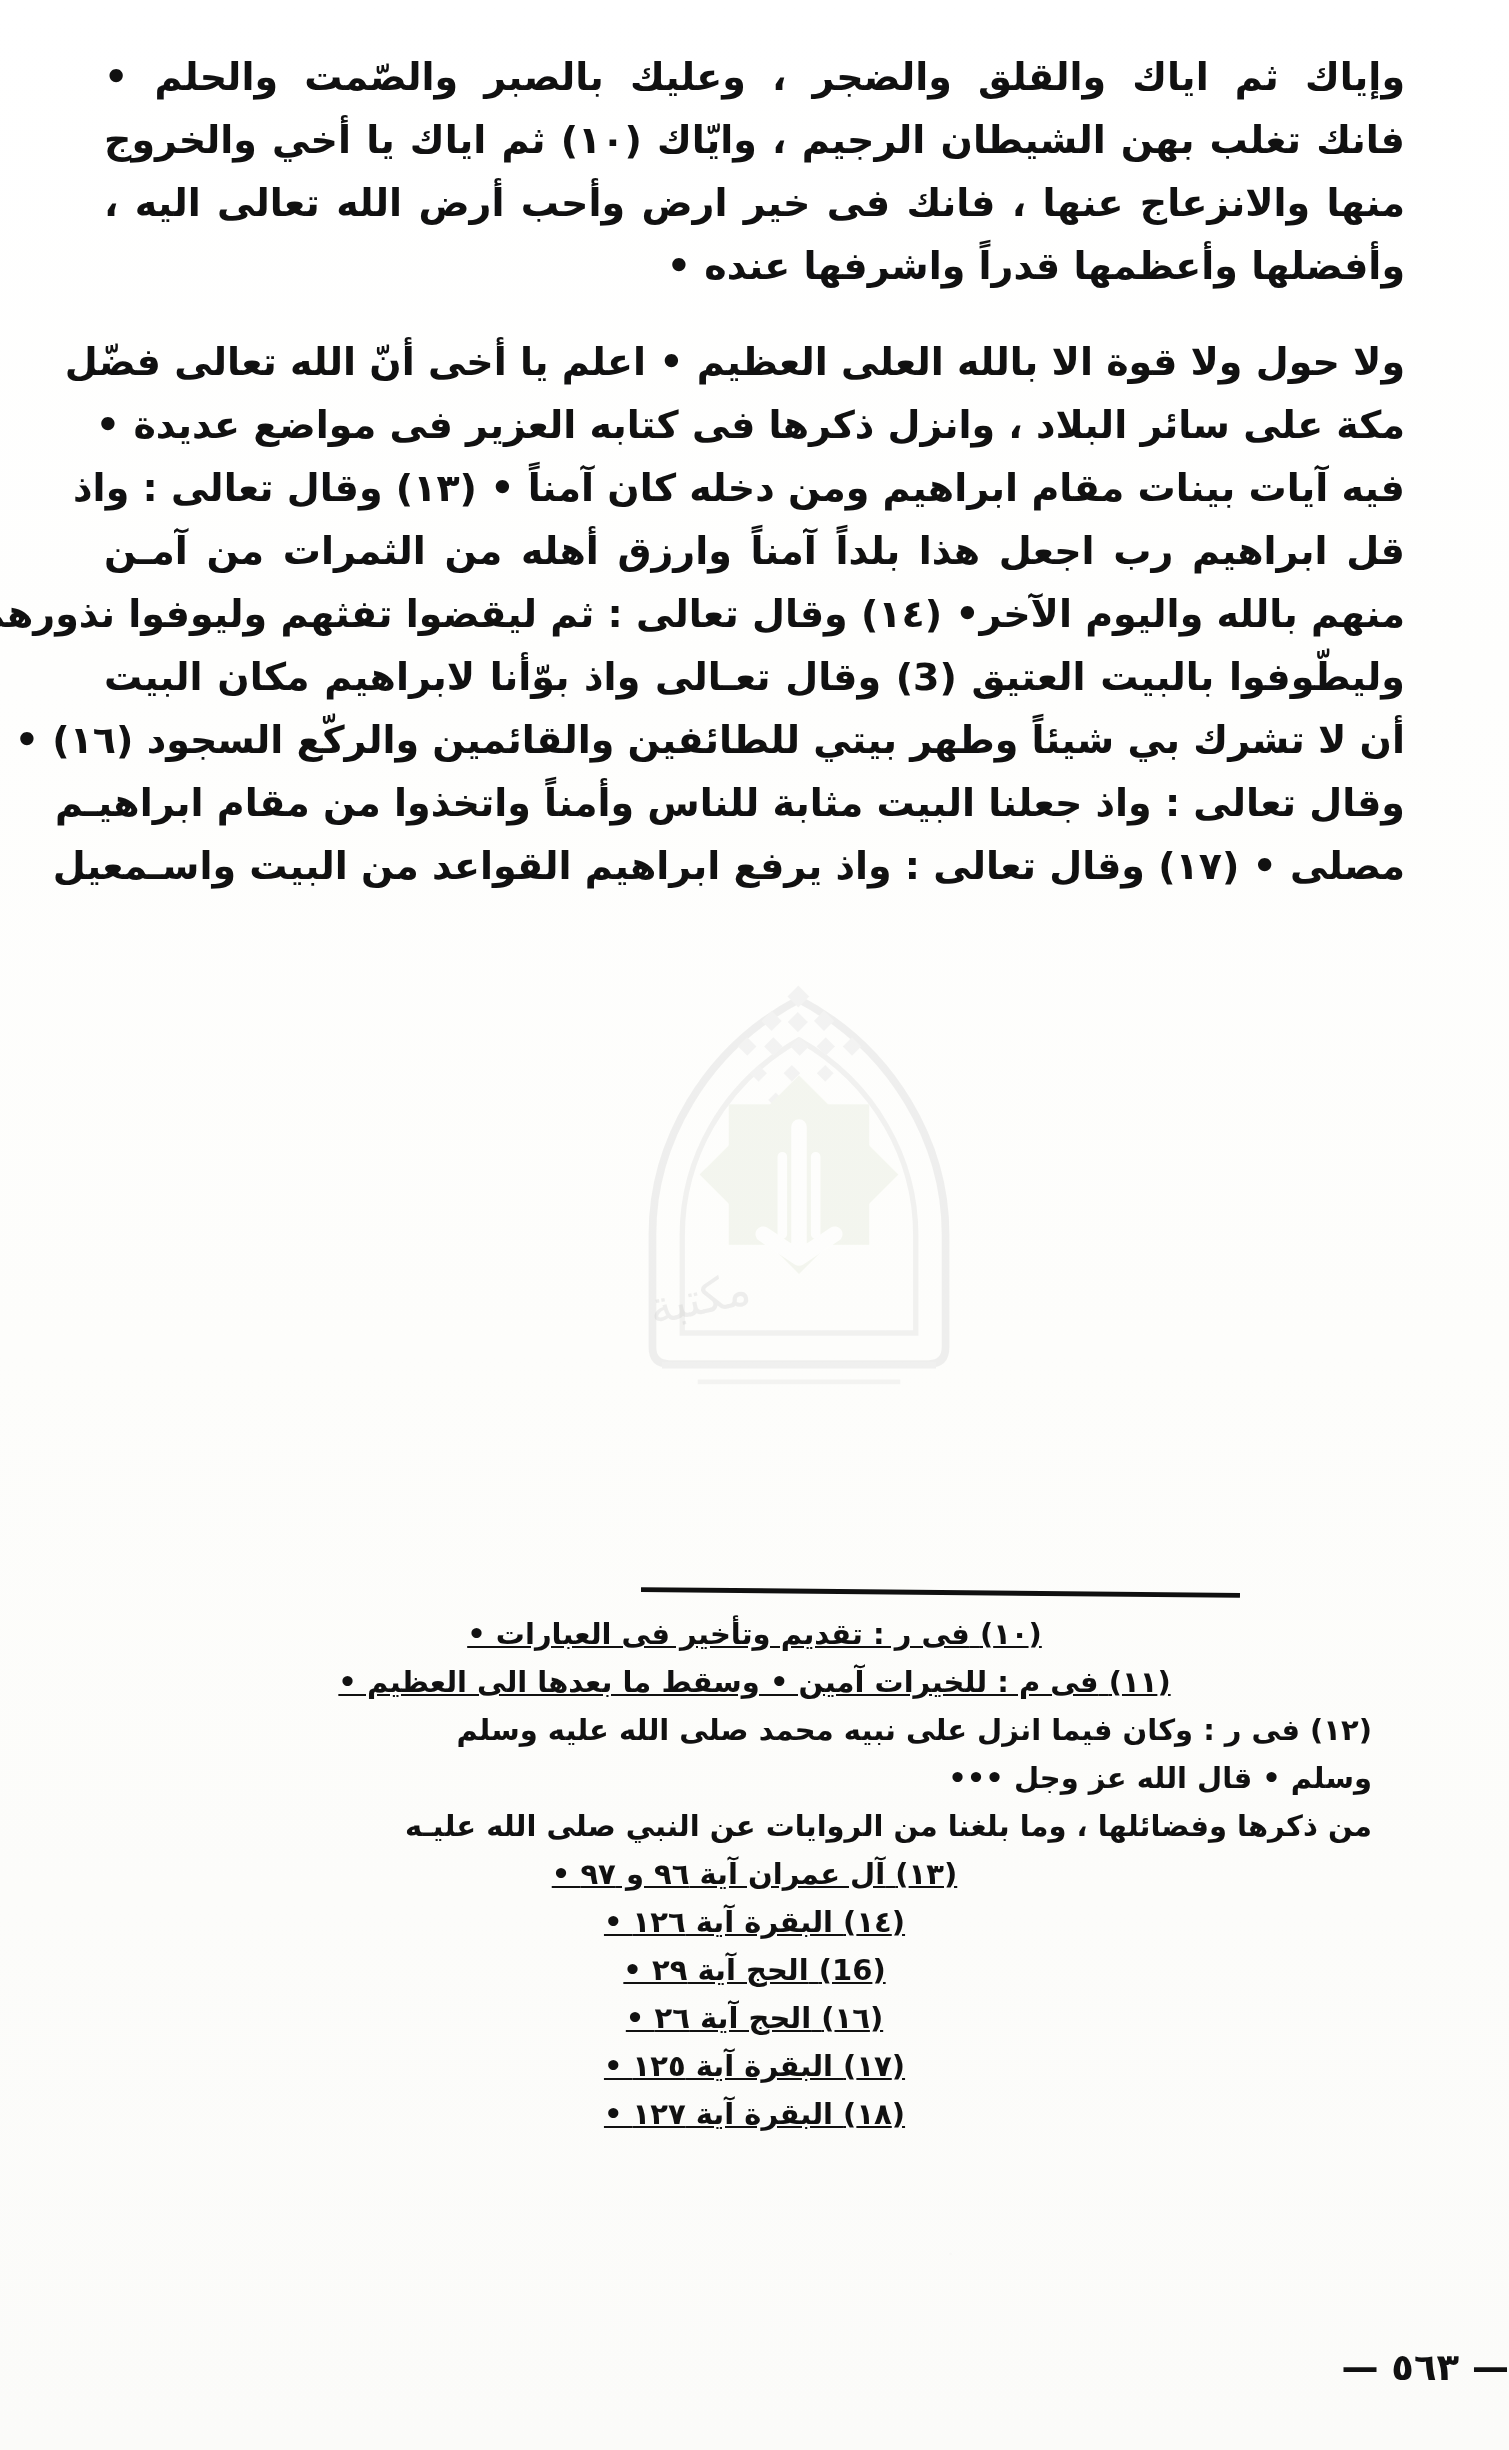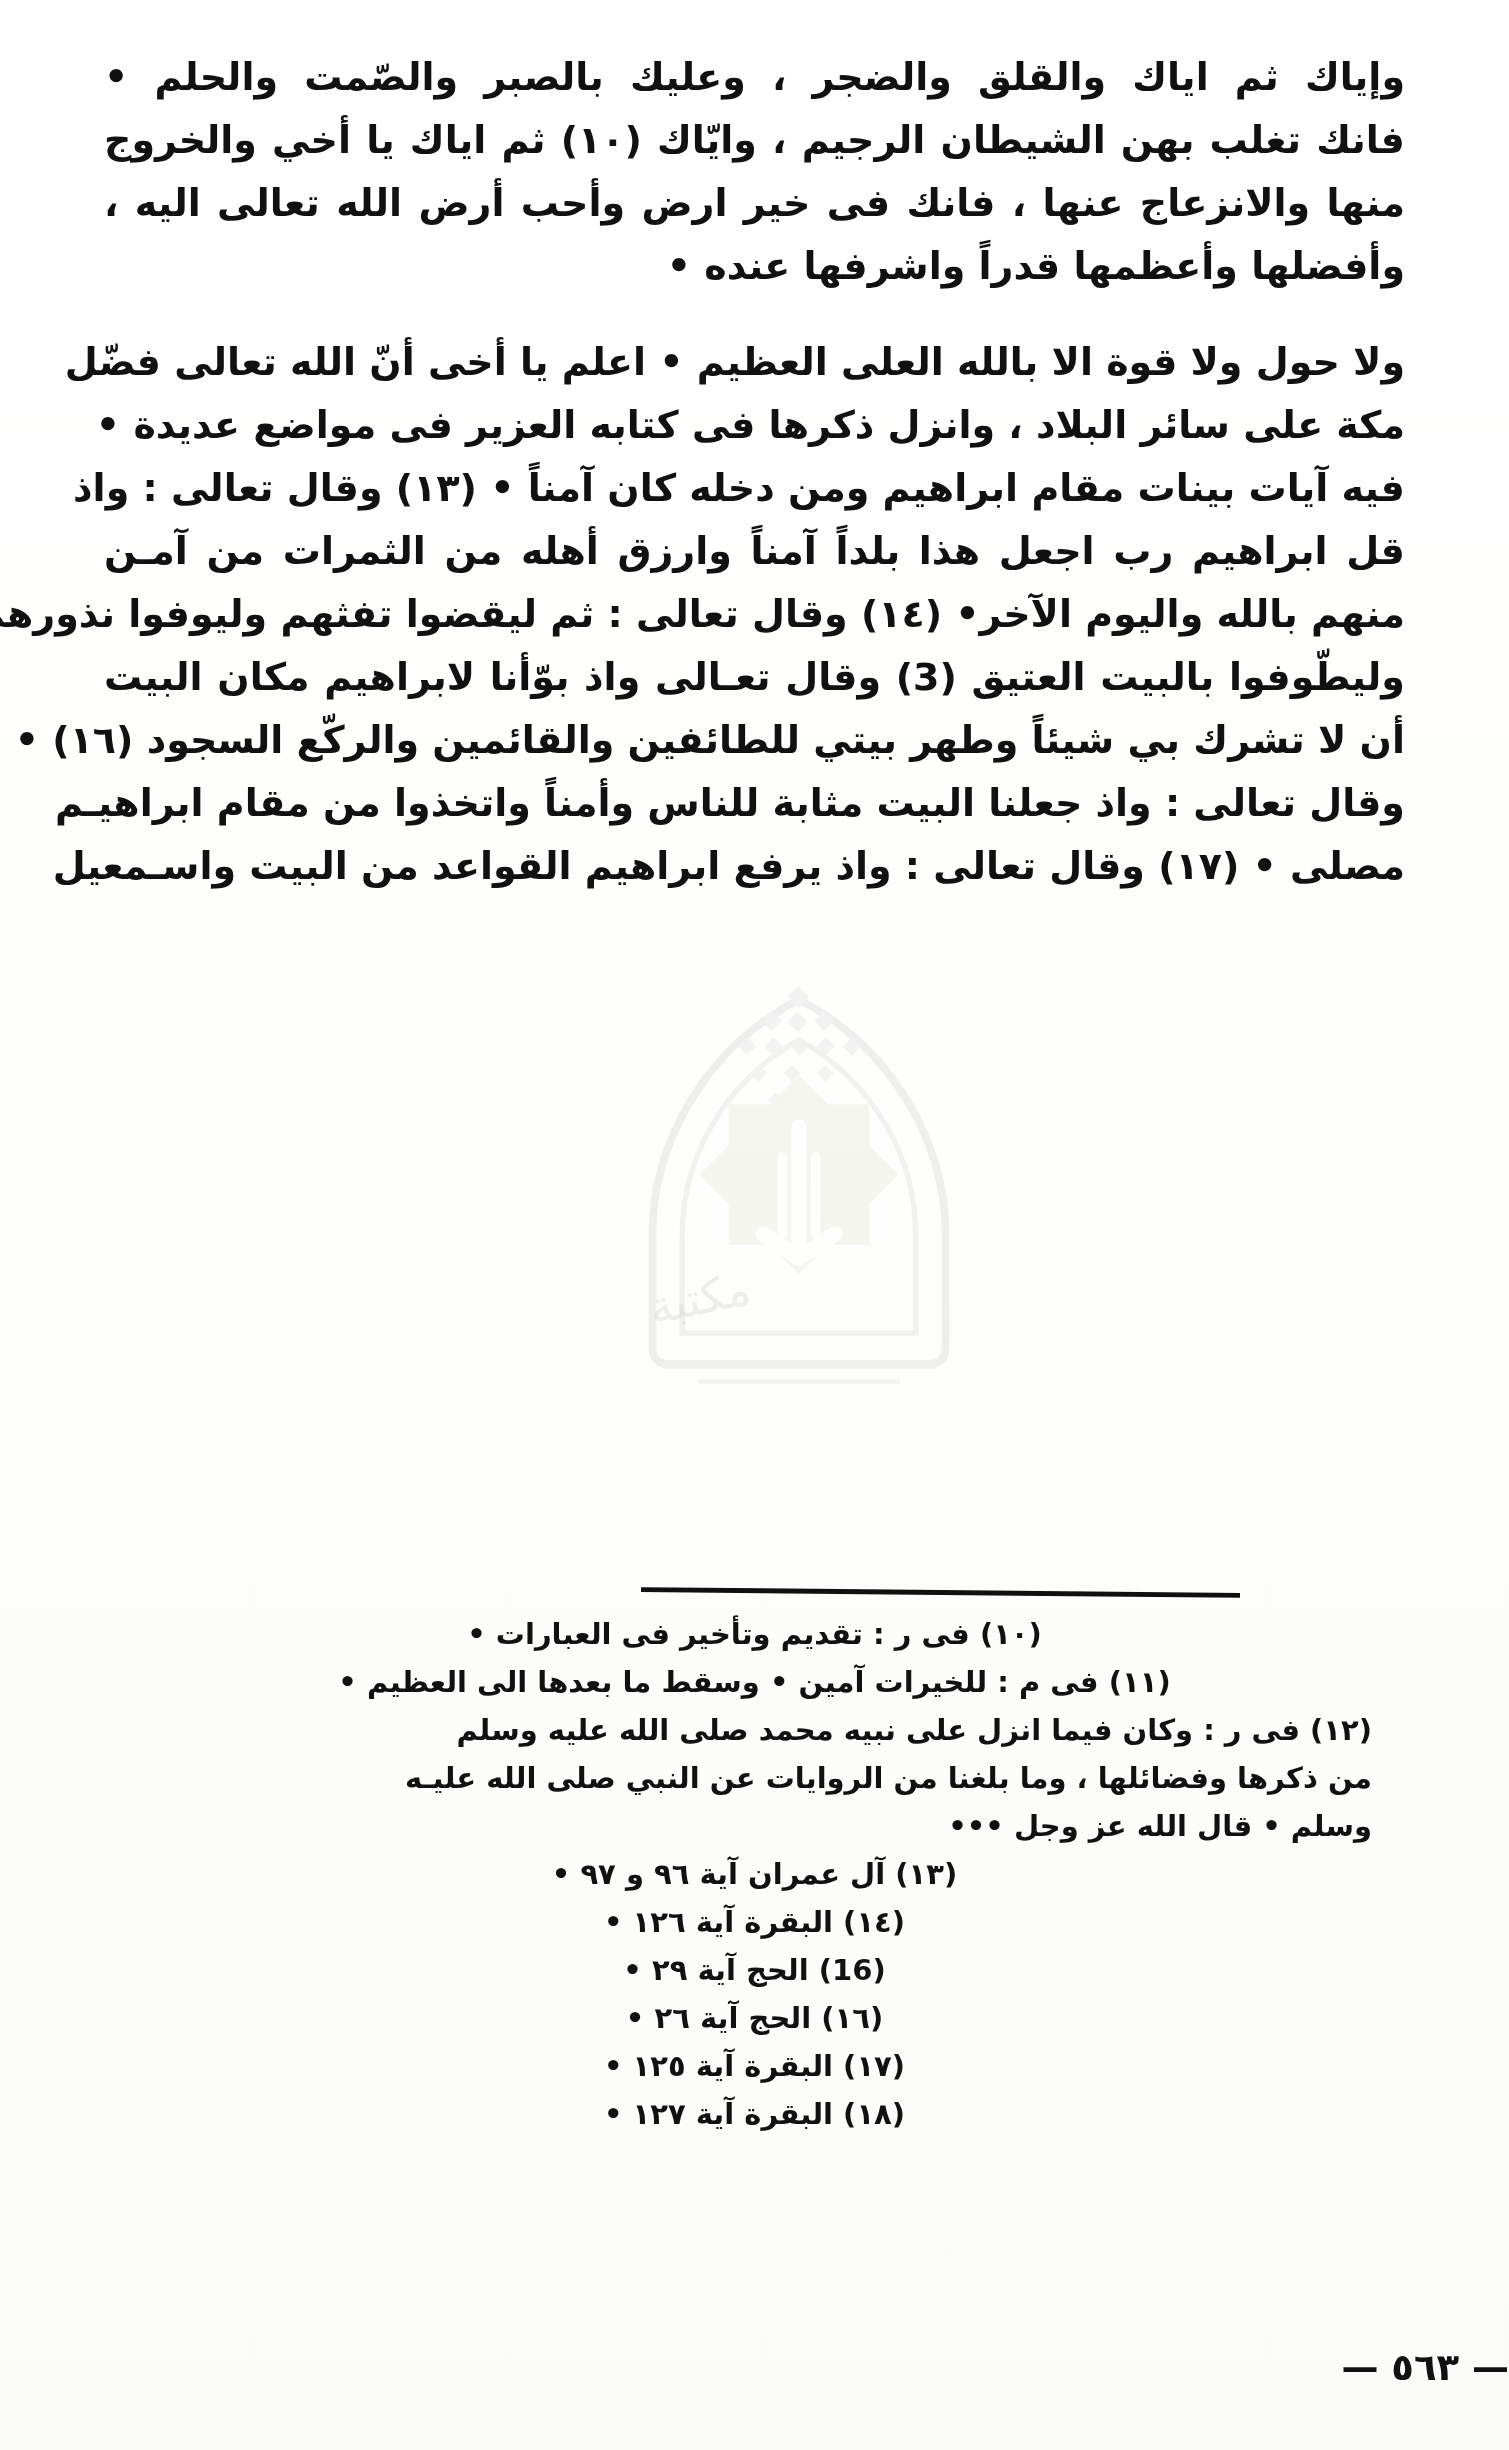--- a/index.html
+++ b/index.html
@@ -111,21 +111,21 @@
     direction: rtl;
   }
   .fn-line {
     color: #111111;
     font-size: 29px;
     line-height: 48px;
     font-family: "DejaVu Sans", sans-serif;
     font-weight: 600;
     white-space: nowrap;
   }
-  .fn-line.center-ish { text-align: center; }
+  .fn-line.center-ish { text-align: center; text-decoration: underline; }
   .fn-line.right { text-align: right; }
 
   
   .page-number {
     position: absolute;
     left: 0;
     right: 0;
     top: 2346px;
     color: #111111;
     font-size: 37px;
@@ -218,22 +218,22 @@
 
     <div class="fn-line center-ish">
       <span>(١١)</span>
       <span>فى م : للخيرات آمين • وسقط ما بعدها الى العظيم •</span>
     </div>
 
     <div class="fn-line right">
       <span>(١٢)</span>
       <span>فى ر : وكان فيما انزل على نبيه محمد صلى الله عليه وسلم</span>
     </div>
+    <div class="fn-line right">وسلم • قال الله عز وجل •••</div>
     <div class="fn-line right">من ذكرها وفضائلها ، وما بلغنا من الروايات عن النبي صلى الله عليـه</div>
-    <div class="fn-line right">وسلم • قال الله عز وجل •••</div>
 
     <div class="fn-line center-ish">
       <span>(١٣)</span>
       <span>آل عمران آية ٩٦ و ٩٧ •</span>
     </div>
 
     <div class="fn-line center-ish">
       <span>(١٤)</span>
       <span>البقرة آية ١٢٦ •</span>
     </div>

